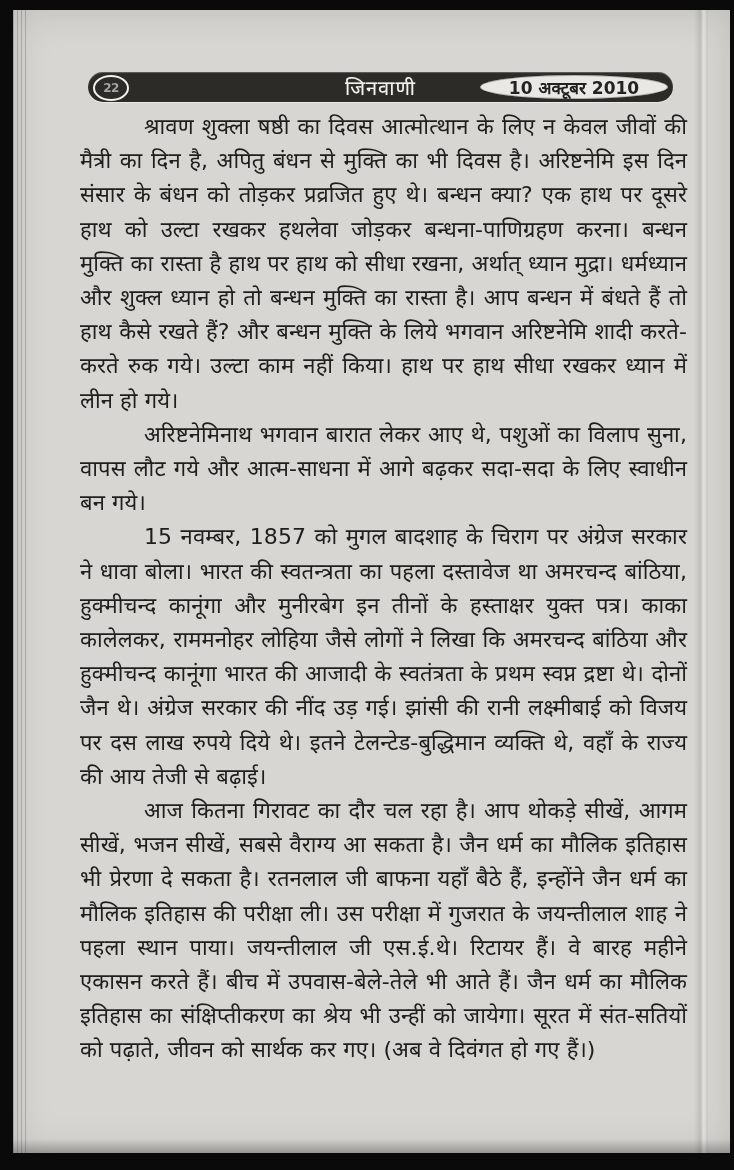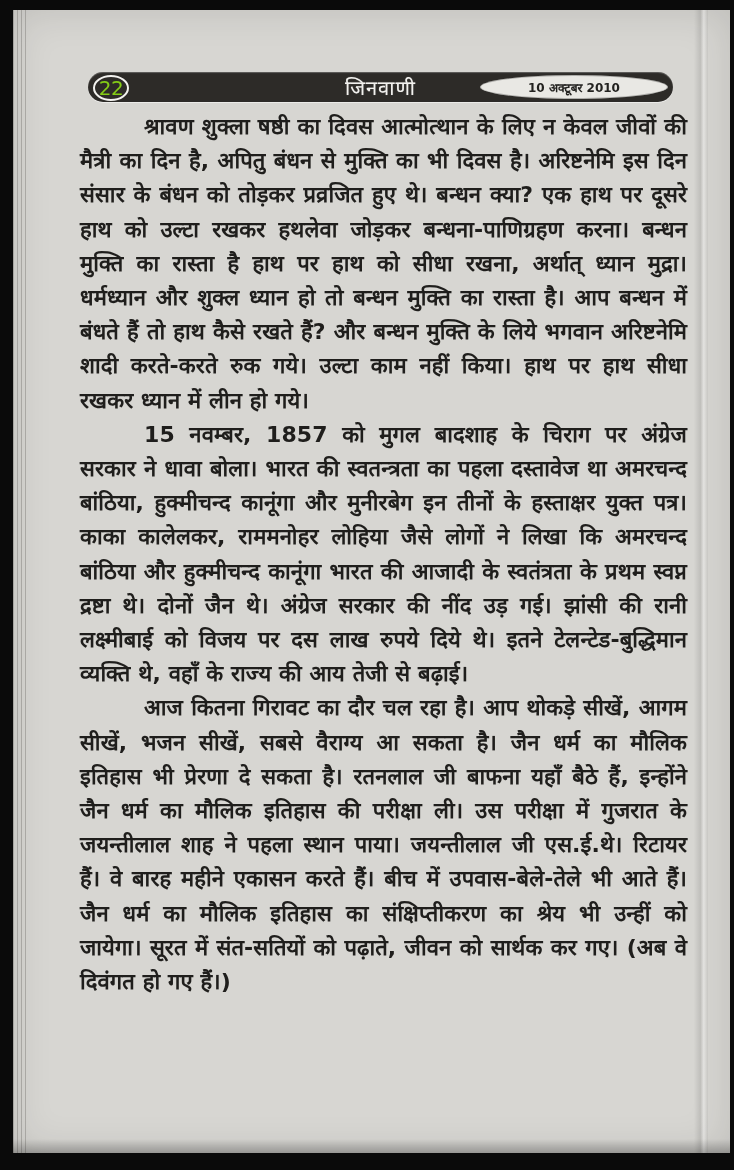--- a/index.html
+++ b/index.html
@@ -44,73 +44,74 @@
     width: 585px; height: 30px;
     background: #2d2b28;
     border-radius: 16px;
     box-shadow: 0 1px 0 rgba(255,255,255,0.5), inset 0 1px 1px rgba(255,255,255,0.25);
   }
   .page-badge {
     position: absolute; left: 5px; top: 3px;
     width: 32px; height: 22px;
     border: 2px solid #f2f1ee;
     border-radius: 50%;
-    color: #84cc16;
-    font-size: 20px; font-weight: normal;
+    color: #a3a3a3;
+    font-size: 12px; font-weight: bold;
     display: flex; align-items: center; justify-content: center;
     letter-spacing: -0.5px;
   }
   .masthead {
     position: absolute; left: 0; right: 0; top: 0; bottom: 0;
     display: flex; align-items: center; justify-content: center;
     color: #f2f1ee; font-size: 20px; font-weight: normal;
     letter-spacing: 1px;
     text-shadow: 0 0 1px rgba(255,255,255,0.4);
   }
   .date-pill {
     position: absolute; right: 5px; top: 3px;
     width: 188px; height: 24px;
     background: #e9e8e4;
     border-radius: 50%;
     display: flex; align-items: center; justify-content: center;
-    color: #232220; font-size: 12px; font-weight: bold;
+    color: #232220; font-size: 17px; font-weight: bold;
     box-shadow: inset 0 0 0 1px rgba(0,0,0,0.25);
   }
 
   
   .content {
     position: absolute;
     left: 67px; top: 100px;
     width: 607px;
     color: #1f1e1c;
   }
   .content p {
     margin: 0;
     font-size: 22px;
     line-height: 34.2px;
     text-align: justify;
     text-indent: 64px;
-    font-weight: 700;
+    font-weight: 400;
     letter-spacing: 0.1px;
   }
 </style>
 </head>
 <body>
 
 <div class="page">
 
   <div class="edge-lines"></div>
   <div class="right-crease"></div>
   <div class="bottom-shade"></div>
 
   <div class="header-bar">
     <div class="page-badge">22</div>
     <div class="masthead">जिनवाणी</div>
     <div class="date-pill">10 अक्टूबर 2010</div>
   </div>
 
   <div class="content">
     <p>श्रावण शुक्ला षष्ठी का दिवस आत्मोत्थान के लिए न केवल जीवों की मैत्री का दिन है, अपितु बंधन से मुक्ति का भी दिवस है। अरिष्टनेमि इस दिन संसार के बंधन को तोड़कर प्रव्रजित हुए थे। बन्धन क्या? एक हाथ पर दूसरे हाथ को उल्टा रखकर हथलेवा जोड़कर बन्धना-पाणिग्रहण करना। बन्धन मुक्ति का रास्ता है हाथ पर हाथ को सीधा रखना, अर्थात् ध्यान मुद्रा। धर्मध्यान और शुक्ल ध्यान हो तो बन्धन मुक्ति का रास्ता है। आप बन्धन में बंधते हैं तो हाथ कैसे रखते हैं? और बन्धन मुक्ति के लिये भगवान अरिष्टनेमि शादी करते-करते रुक गये। उल्टा काम नहीं किया। हाथ पर हाथ सीधा रखकर ध्यान में लीन हो गये।</p>
+    <p>अरिष्टनेमिनाथ भगवान बारात लेकर आए थे, पशुओं का विलाप सुना, वापस लौट गये और आत्म-साधना में आगे बढ़कर सदा-सदा के लिए स्वाधीन बन गये।</p>
     <p>15 नवम्बर, 1857 को मुगल बादशाह के चिराग पर अंग्रेज सरकार ने धावा बोला। भारत की स्वतन्त्रता का पहला दस्तावेज था अमरचन्द बांठिया, हुक्मीचन्द कानूंगा और मुनीरबेग इन तीनों के हस्ताक्षर युक्त पत्र। काका कालेलकर, राममनोहर लोहिया जैसे लोगों ने लिखा कि अमरचन्द बांठिया और हुक्मीचन्द कानूंगा भारत की आजादी के स्वतंत्रता के प्रथम स्वप्न द्रष्टा थे। दोनों जैन थे। अंग्रेज सरकार की नींद उड़ गई। झांसी की रानी लक्ष्मीबाई को विजय पर दस लाख रुपये दिये थे। इतने टेलन्टेड-बुद्धिमान व्यक्ति थे, वहाँ के राज्य की आय तेजी से बढ़ाई।</p>
     <p>आज कितना गिरावट का दौर चल रहा है। आप थोकड़े सीखें, आगम सीखें, भजन सीखें, सबसे वैराग्य आ सकता है। जैन धर्म का मौलिक इतिहास भी प्रेरणा दे सकता है। रतनलाल जी बाफना यहाँ बैठे हैं, इन्होंने जैन धर्म का मौलिक इतिहास की परीक्षा ली। उस परीक्षा में गुजरात के जयन्तीलाल शाह ने पहला स्थान पाया। जयन्तीलाल जी एस.ई.थे। रिटायर हैं। वे बारह महीने एकासन करते हैं। बीच में उपवास-बेले-तेले भी आते हैं। जैन धर्म का मौलिक इतिहास का संक्षिप्तीकरण का श्रेय भी उन्हीं को जायेगा। सूरत में संत-सतियों को पढ़ाते, जीवन को सार्थक कर गए। (अब वे दिवंगत हो गए हैं।)</p>
   </div>
 
 </div>
 
 </body></html>

